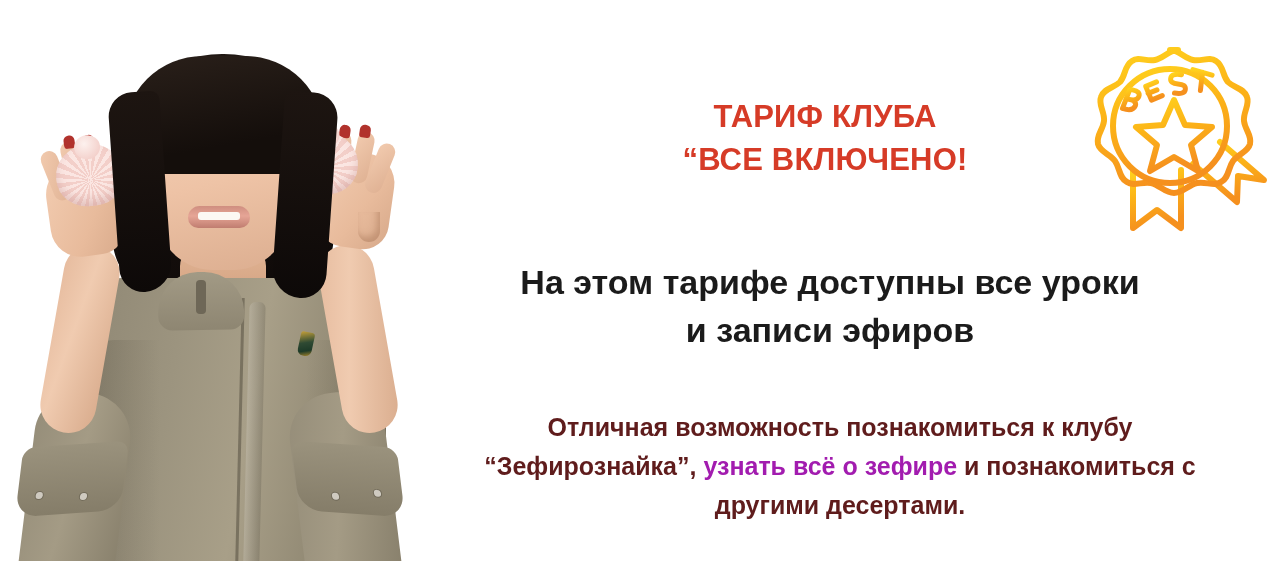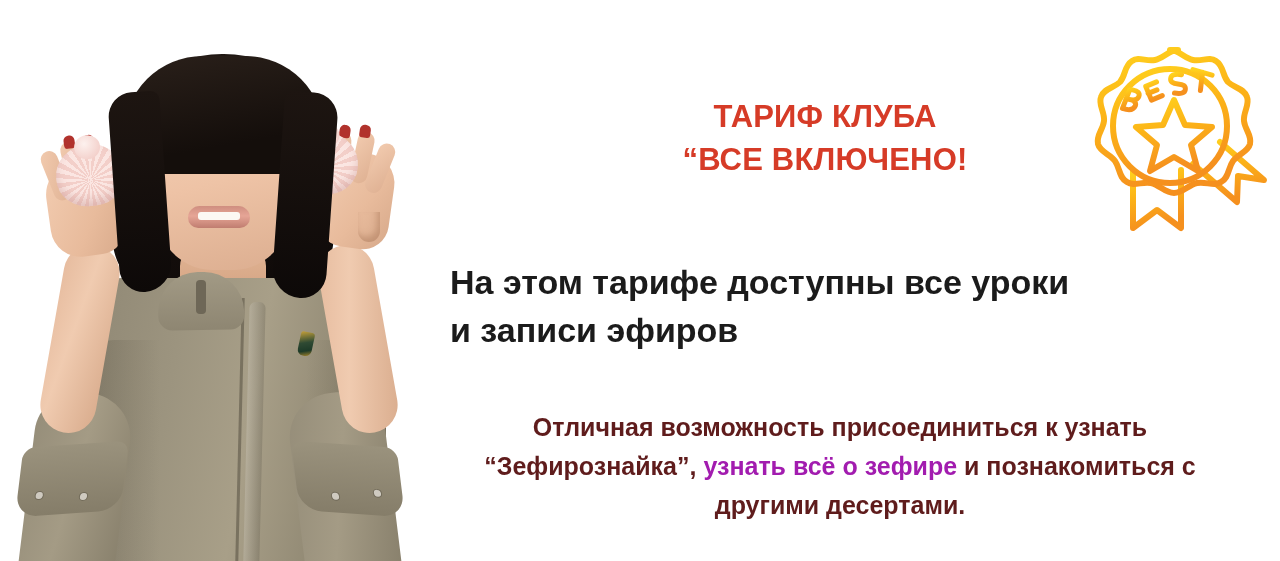--- a/index.html
+++ b/index.html
@@ -341,21 +341,21 @@
     line-height: 43px;
     letter-spacing: .2px;
     white-space: pre-line;
   }
 
   .main-heading {
     position: absolute;
     left: 10px;
     top: 218px;
     width: 760px;
-    text-align: left;
+    text-align: center;
     color: #1b1b1b;
     font-weight: 700;
     font-size: 34px;
     line-height: 48px;
     white-space: pre-line;
   }
 
   .body-copy {
     position: absolute;
     left: 20px;
@@ -461,21 +461,21 @@
   </div>
 
   <div class="content">
 
     <div class="eyebrow-heading">ТАРИФ КЛУБА
 “ВСЕ ВКЛЮЧЕНО!</div>
 
     <div class="main-heading">На этом тарифе доступны все уроки
 и  записи эфиров</div>
 
-    <div class="body-copy"><span>Отличная возможность присоединиться к узнать “Зефирознайка”, </span><span class="hl">узнать всё о зефире</span><span> и познакомиться  с  другими десертами.</span></div>
+    <div class="body-copy"><span>Отличная возможность познакомиться к клубу “Зефирознайка”, </span><span class="hl">узнать всё о зефире</span><span> и познакомиться  с  другими десертами.</span></div>
   </div>
 
   <div class="best-badge">
     <svg viewBox="0 0 216 196" aria-hidden="true">
       <defs>
         <linearGradient id="gBadge" x1="0" y1="0" x2="0.25" y2="1">
           <stop offset="0%" stop-color="#ffd21e"></stop>
           <stop offset="45%" stop-color="#fcb417"></stop>
           <stop offset="100%" stop-color="#f5901e"></stop>
         </linearGradient>

